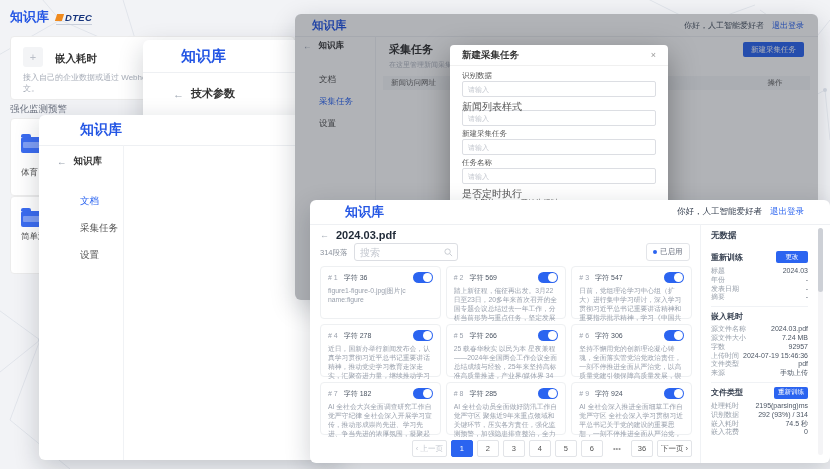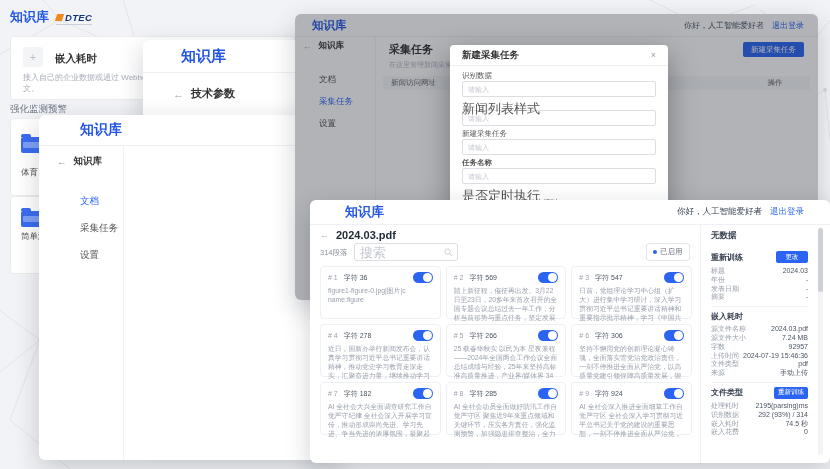--- a/index.html
+++ b/index.html
@@ -156,38 +156,38 @@
       <span style="margin-left:auto;font-size:9px;color:#999;cursor:pointer;">×</span>
     </div>
     <div style="padding:5px 12px 0 12px;">
       <div>
         <div style="font-size:7.5px;color:#555;height:8px;margin-bottom:2px;">识别数据</div>
         <div class="input" style="height:14px;margin-bottom:3px;">
             <input style="font-size: 7px; padding: 0px 5px;" placeholder="请输入">
           </div>
       </div>
       <div>
-        <div style="font-size:13px;color:#555;height:8px;margin-bottom:2px;">新闻列表样式</div>
+        <div style="font-size:10px;color:#555;height:8px;margin-bottom:2px;">新闻列表样式</div>
         <div class="input" style="height:14px;margin-bottom:3px;">
             <input style="font-size: 7px; padding: 0px 5px;" placeholder="请输入">
           </div>
       </div>
       <div>
         <div style="font-size:7.5px;color:#555;height:8px;margin-bottom:2px;">新建采集任务</div>
         <div class="input" style="height:14px;margin-bottom:3px;">
             <input style="font-size: 7px; padding: 0px 5px;" placeholder="请输入">
           </div>
       </div>
       <div>
-        <div style="font-size:7.5px;color:#555;height:8px;margin-bottom:2px;font-weight:bold;">任务名称</div>
+        <div style="font-size:7.5px;color:#555;height:8px;margin-bottom:2px;">任务名称</div>
         <div class="input" style="height:14px;margin-bottom:3px;">
             <input style="font-size: 7px; padding: 0px 5px;" placeholder="请输入">
           </div>
       </div>
-      <div style="font-size:13px;color:#555;height:8px;margin:2px 0 3px;">是否定时执行</div>
+      <div style="font-size:10px;color:#555;height:8px;margin:2px 0 3px;">是否定时执行</div>
       <div class="flex" style="gap:8px;">
         <span class="flex" style="gap:3px;">
           <span class="radio sel"></span>
           <span style="font-size:7.5px;color:#333;">立即执行</span>
         </span>
         <span class="flex" style="gap:3px;">
           <span class="radio un"></span>
           <span style="font-size:7.5px;color:#555;">开始执行时间</span>
         </span>
         <span class="flex" style="width:86px;height:13px;background:#f5f6f8;border:1px solid #e4e6ea;border-radius:2px;font-size:6.5px;color:#c0c4cc;justify-content:center;">请选择开始执行时间</span>
@@ -200,21 +200,21 @@
       <span class="logo" style="font-size:13px;">知识库</span>
       <span style="margin-left:auto;font-size:8.5px;color:#374151;">你好，人工智能爱好者</span>
       <span class="blue" style="margin-left:8px;font-size:8.5px;">退出登录</span>
     </div>
 
     <span class="abs" style="left:10px;top:30px;font-size:9px;color:#aab0ba;cursor:pointer;">←</span>
     <div class="abs" style="left:26px;top:29px;font-size:11px;font-weight:bold;color:#1f2937;">2024.03.pdf</div>
 
     <div class="abs" style="left:10px;top:48px;font-size:7.5px;color:#8a919c;">314段落</div>
     <div class="input abs" style="left:44px;top:43px;width:102px;height:16px;border-radius:3px;">
-      <input style="font-size: 13px; padding: 0px 5px;" placeholder="搜索">
+      <input style="font-size: 10px; padding: 0px 5px;" placeholder="搜索">
       <svg width="9" height="9" viewBox="0 0 10 10" style="margin-right:4px;flex:none;">
           <circle cx="4" cy="4" r="3" fill="none" stroke="#c4c8cf" stroke-width="1"></circle>
           <line x1="6.3" y1="6.3" x2="9" y2="9" stroke="#c4c8cf" stroke-width="1"></line>
         </svg>
     </div>
     <div class="flex abs" style="left:336px;top:43px;height:16px;padding:0 6px;border:1px solid #e3e5e9;border-radius:3px;gap:3px;background:#fff;cursor:pointer;">
       <span class="chip-dot"></span>
       <span style="font-size:7.5px;color:#6b7280;">已启用</span>
     </div>
 
@@ -286,20 +286,32 @@
       <div class="card" style="height:53px;">
         <div class="chead">
             <span class="cno"># 9</span>
             <span class="cch">字符 924</span>
             <span class="tg" style="margin-left:auto;"></span>
           </div>
         <div class="ctext">AI 全社会深入推进全面细草工作自觉严守区 全社会深入学习贯彻习近平总书记关于党的建设的重要思想，一刻不停推进全面从严治党，以高质量党建引领高质量发展，深化标本兼治、系统施治，要始终坚持问题导…</div>
       </div>
     </div>
 
+    <div class="abs flex" style="left:10px;top:240px;width:372px;justify-content:flex-end;gap:4px;">
+      <span class="pg dis">‹ 上一页</span>
+      <span class="pg act">1</span>
+      <span class="pg">2</span>
+      <span class="pg">3</span>
+      <span class="pg">4</span>
+      <span class="pg">5</span>
+      <span class="pg">6</span>
+      <span class="pg dots">•••</span>
+      <span class="pg">36</span>
+      <span class="pg">下一页 ›</span>
+    </div>
 
     <div class="abs" style="left:390px;top:24px;width:118px;bottom:0;border-left:1px solid #f0f2f5;padding:6px 10px;box-sizing:border-box;">
       <div class="ptitle" style="font-size:8.5px;">无数据</div>
       <div class="flex" style="margin-top:9px;justify-content:space-between;">
         <span class="ptitle">重新训练</span>
         <button class="btn" style="width:32px;height:12px;font-size:6.5px;">更改</button>
       </div>
       <div style="margin-top:4px;">
         <div class="prow">
             <span>标题</span>

